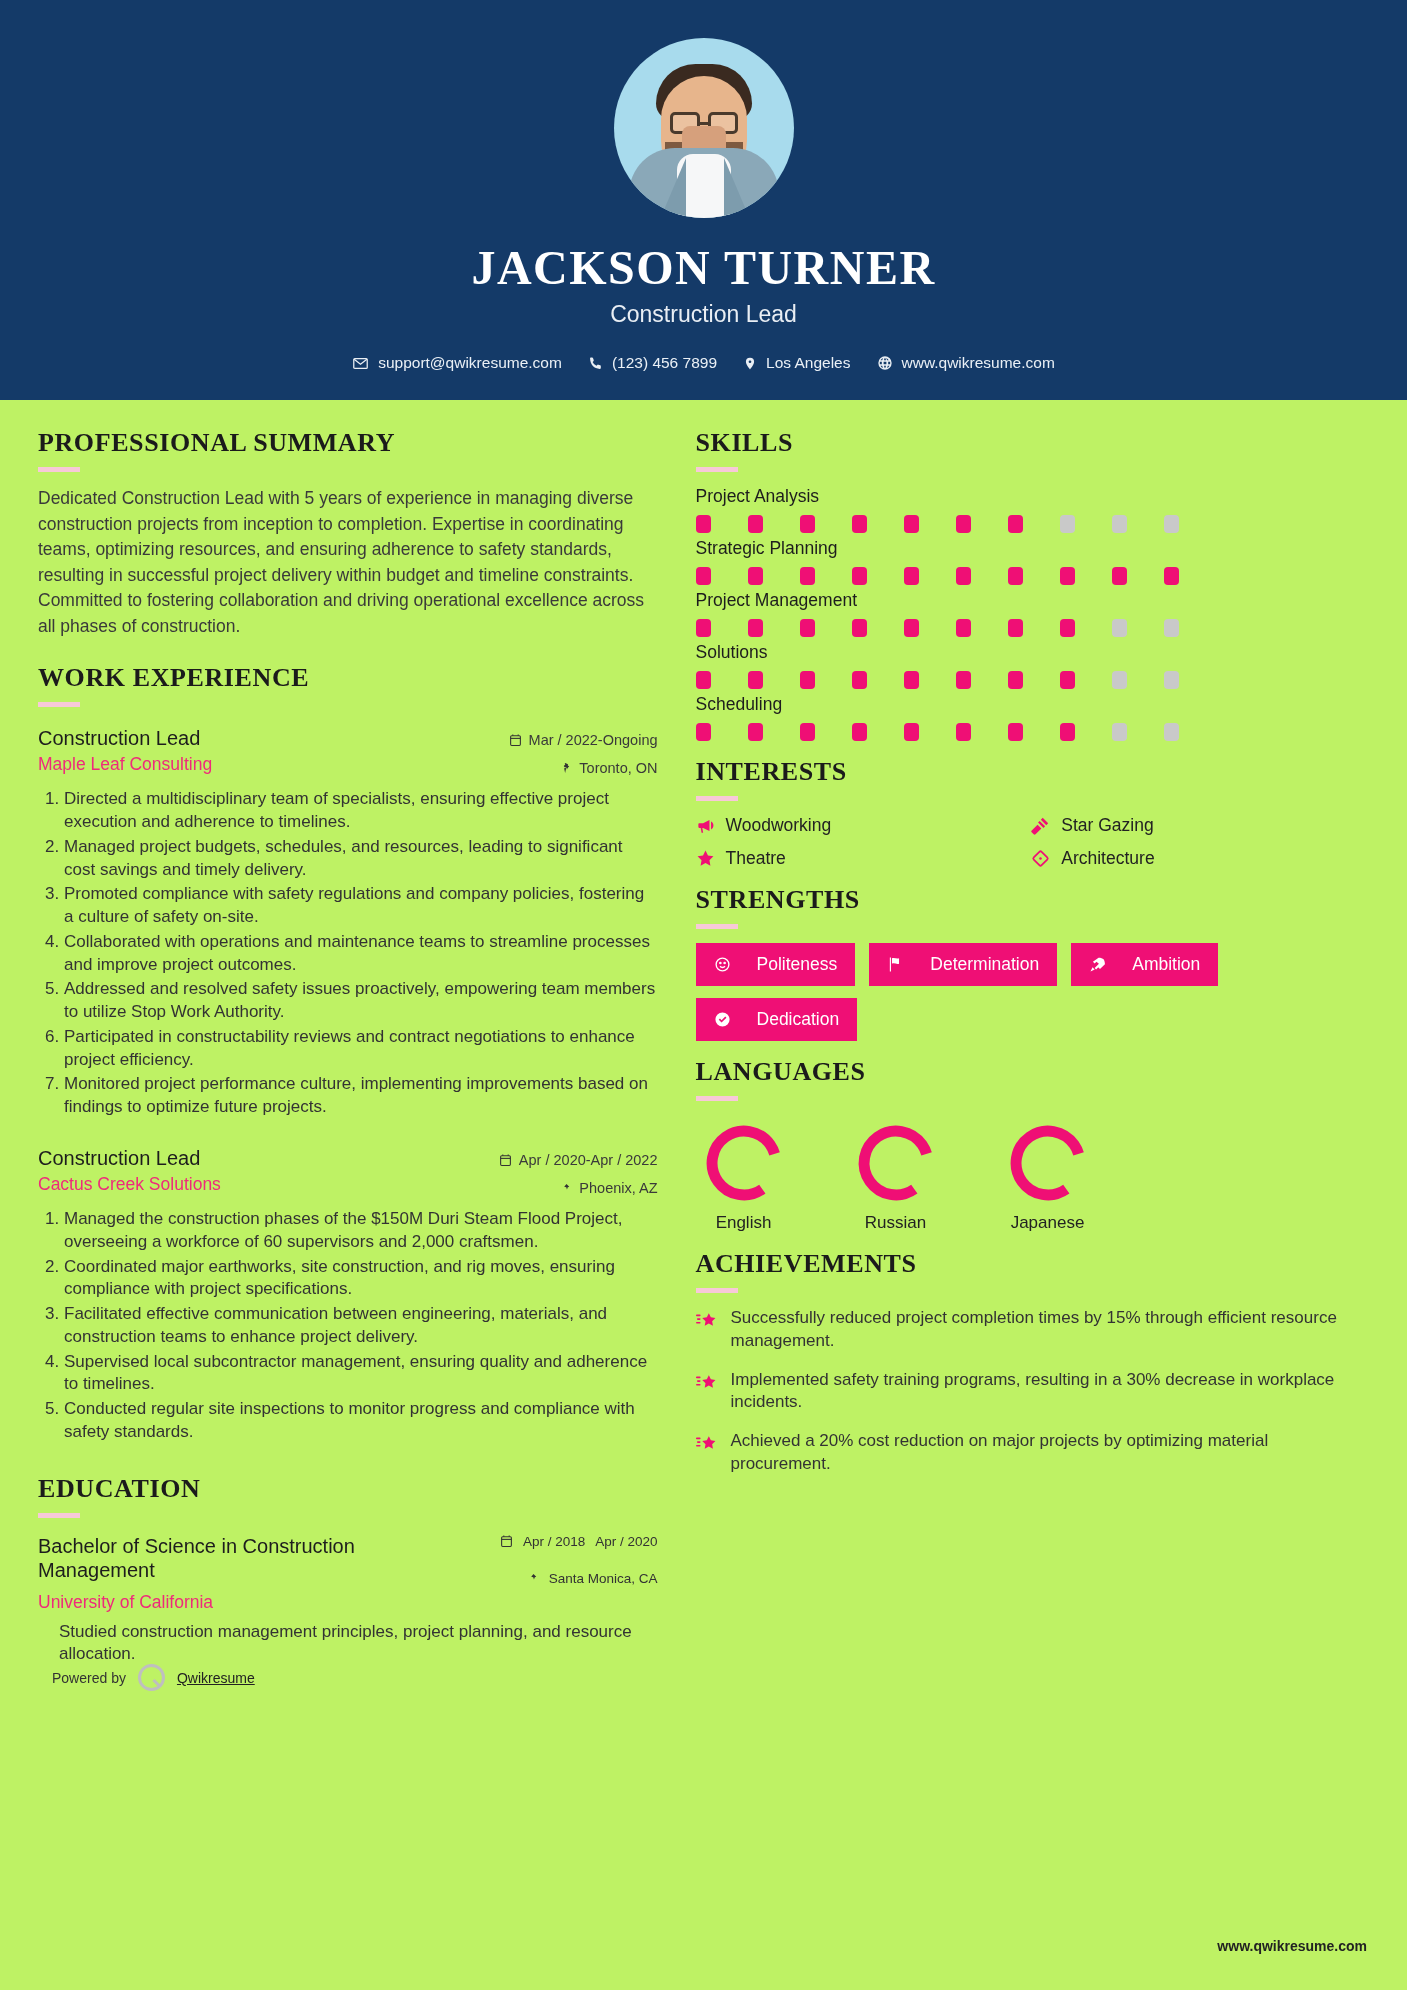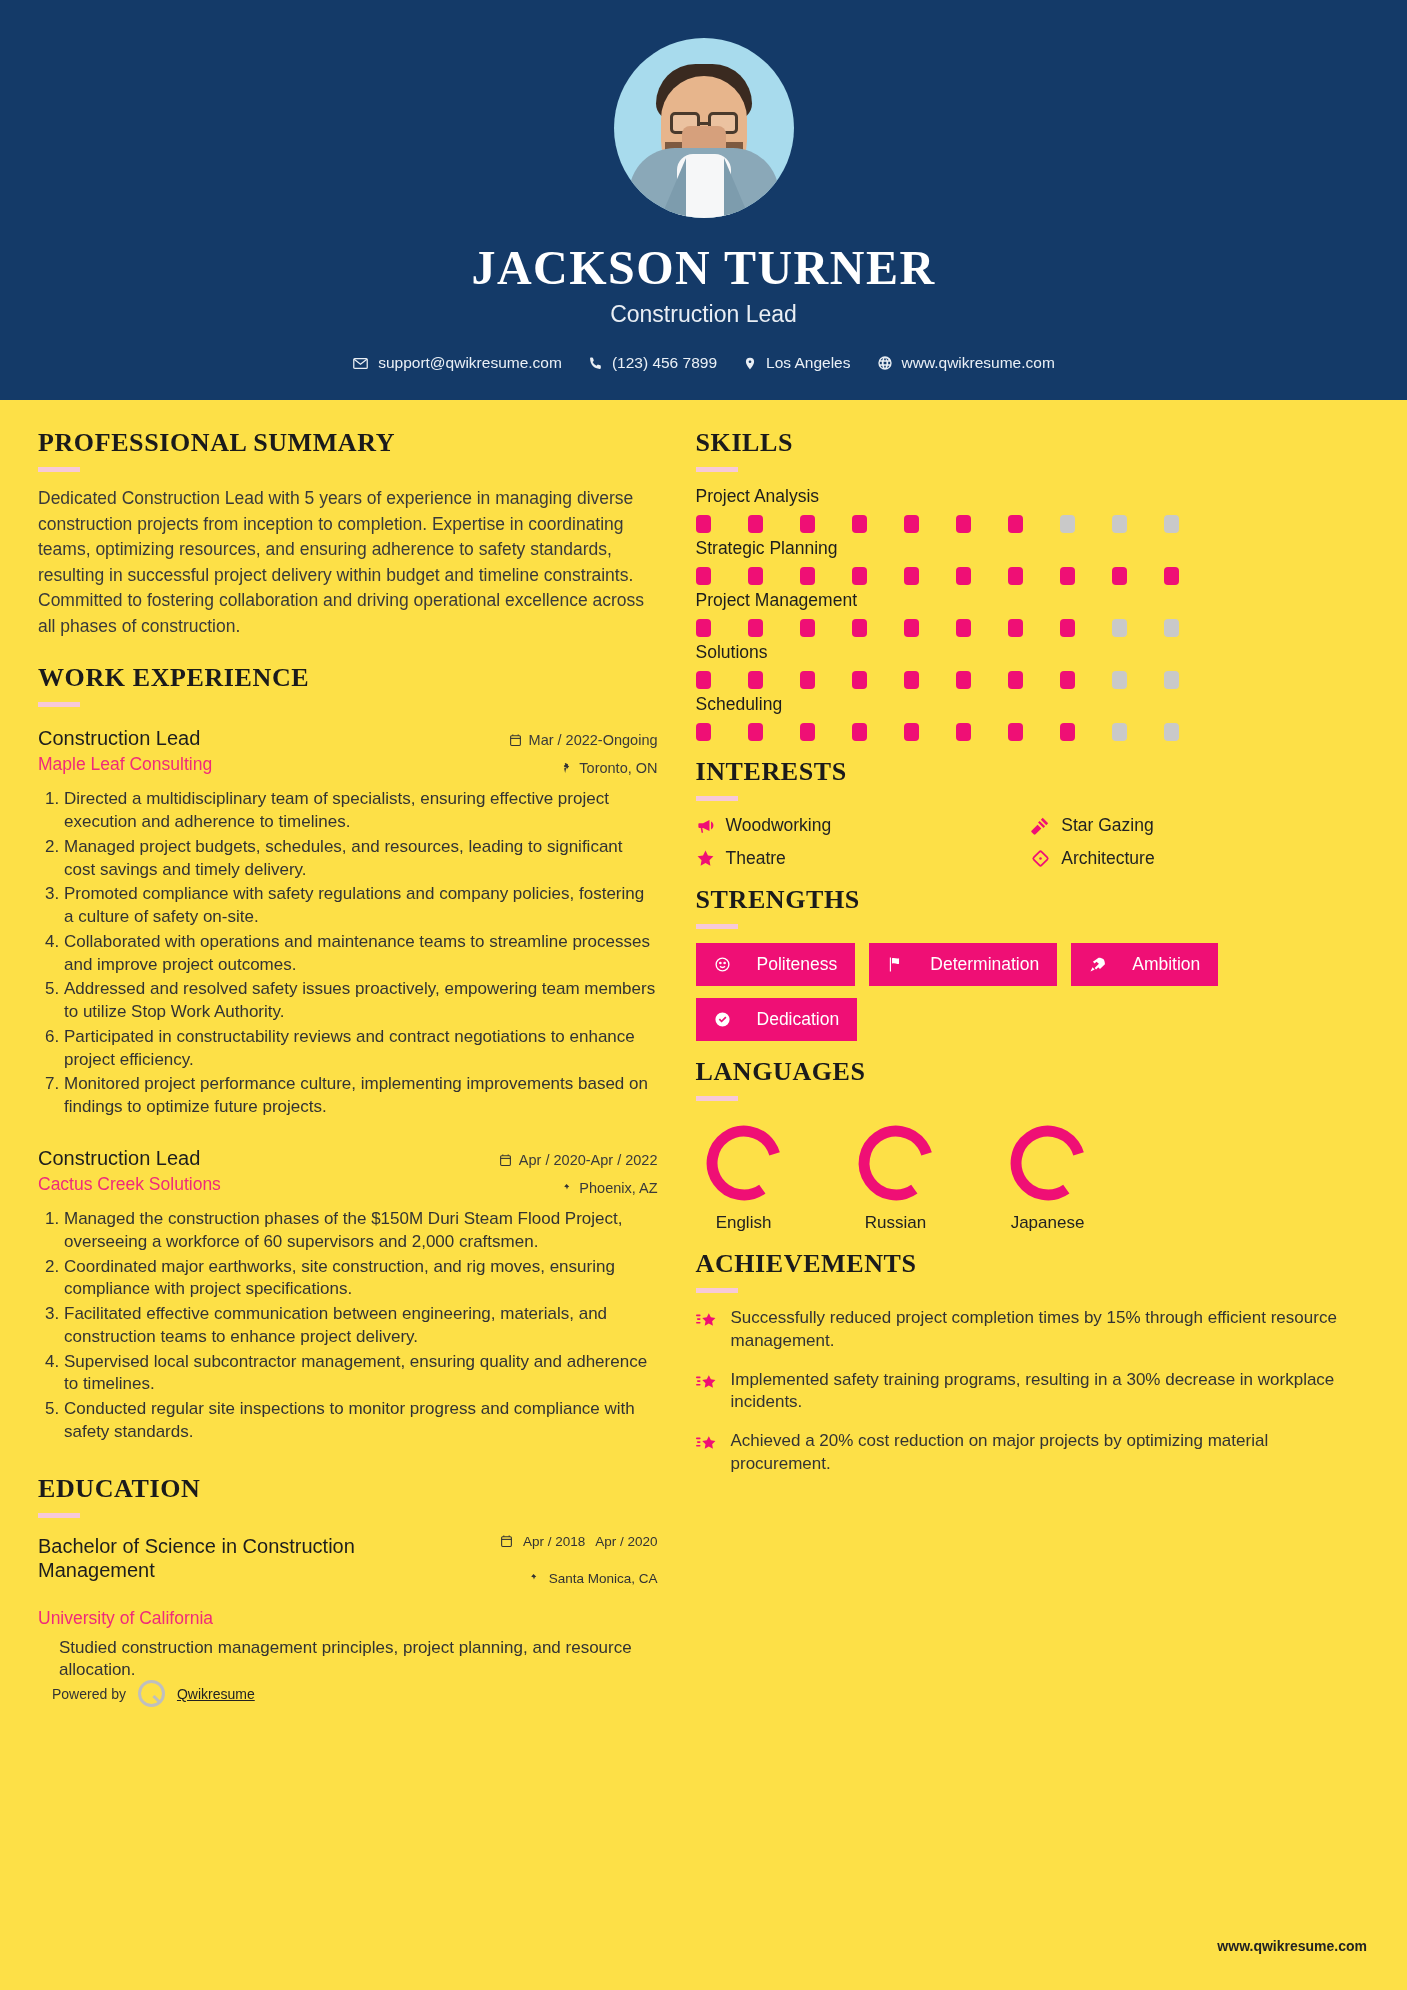--- a/index.html
+++ b/index.html
@@ -3,21 +3,21 @@
 <meta charset="utf-8">
 <style>
   * { margin:0; padding:0; box-sizing:border-box; }
   html, body { width:1407px; height:1990px; }
   body {
     font-family:"Liberation Sans", sans-serif;
     background:#ffffff;
     color:#2b2b2b;
     -webkit-font-smoothing:antialiased;
   }
-  .page { position:relative; width:1407px; height:1990px; background:#fde047; overflow:hidden; }
+  .page { position:relative; width:1407px; height:1990px; background:#bef264; overflow:hidden; }
 
   
   .header {
     background:#143a68;
     height:400px;
     padding-top:38px;
     text-align:center;
     position:relative;
   }
   .avatar-wrap { display:flex; justify-content:center; }
@@ -95,21 +95,21 @@
   .job-org { font-size:17.5px; color:#ef2a7b; margin-top:4px; }
   .job-meta { text-align:right; font-size:14.5px; color:#3a3a3a; padding-top:5px; white-space:nowrap; }
   .job-meta .row { display:flex; align-items:center; justify-content:flex-end; gap:7px; }
   .job-meta .row + .row { margin-top:12px; }
   .job-left { max-width:330px; }
   ol.bullets { margin-top:12px; padding-left:26px; font-size:17px; line-height:1.34; color:#333; }
   ol.bullets li { margin-bottom:2px; }
 
   .edu-head { display:flex; justify-content:space-between; align-items:flex-start; margin-top:16px; }
   .edu-title { font-size:20px; color:#1d1d1d; max-width:390px; line-height:1.2; }
-  .edu-org { font-size:17.5px; color:#ef2a7b; margin-top:26px; }
+  .edu-org { font-size:17.5px; color:#ef2a7b; margin-top:10px; }
   .edu-dates { display:flex; align-items:center; gap:10px; font-size:13.5px; color:#333; }
   .edu-dates span { display:block; text-align:center; line-height:1.15; }
   .edu-desc { font-size:17px; line-height:1.34; color:#333; margin-top:8px;margin-left:21px; }
 
   .poweredby { display:flex; align-items:center; gap:12px; font-size:14px; color:#333; margin-top:-2px; padding-left:14px; }
   .qlogo { width:27px; height:27px; border-radius:50%; border:3px solid #bfbfbf; position:relative; }
   .qlogo:after { content:""; position:absolute; width:10px; height:3px; background:#bfbfbf; right:0px; bottom:3px; transform:rotate(45deg); }
   .poweredby a { color:#222; text-decoration:underline; }
 
   

